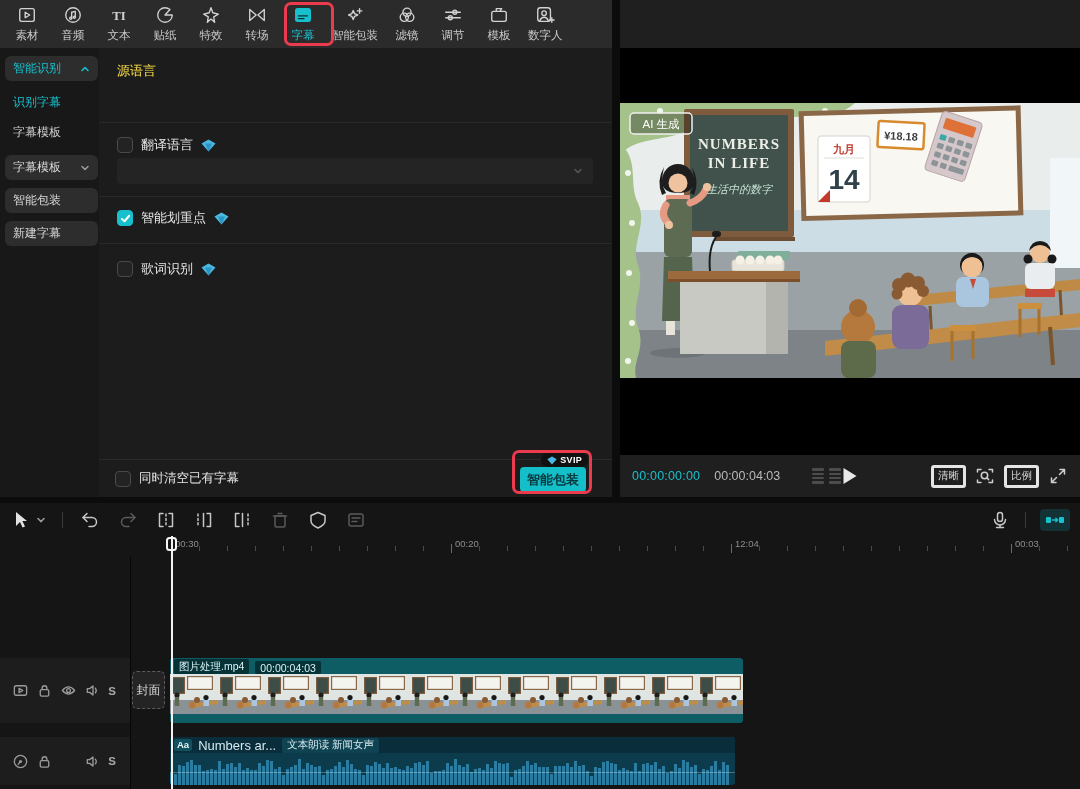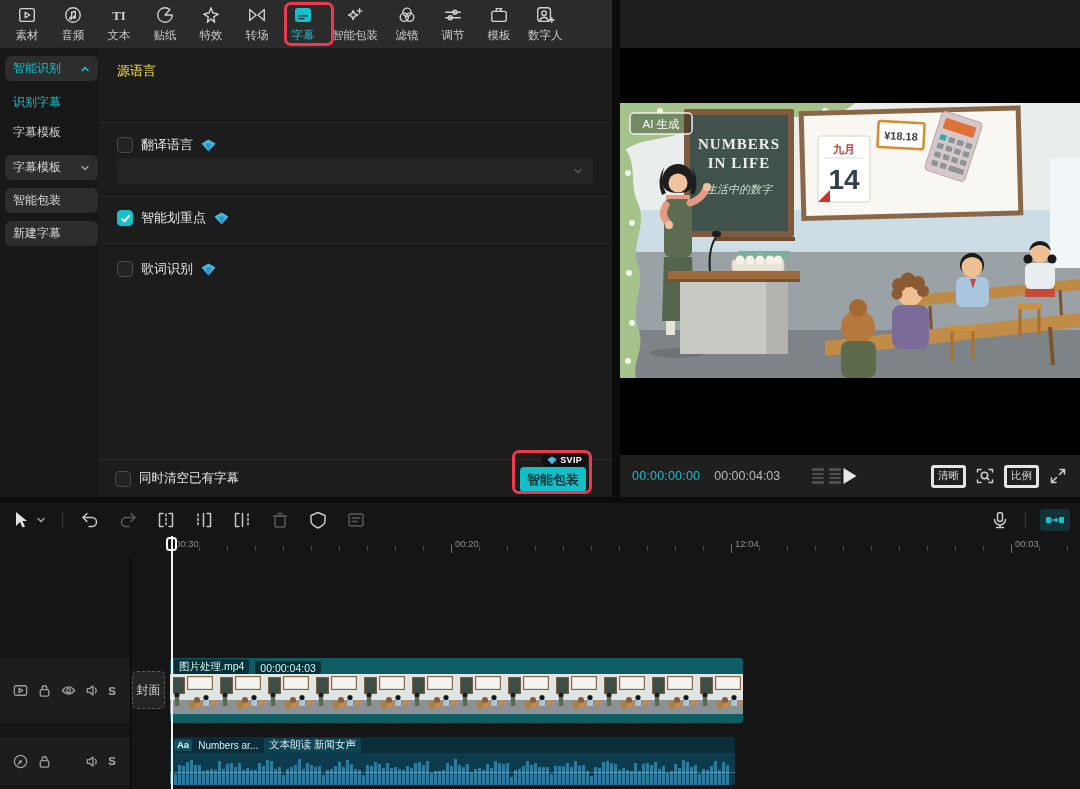--- a/index.html
+++ b/index.html
@@ -92,21 +92,21 @@
 .trk-head .s-lbl{font-size:11.5px;font-weight:bold;color:#a8a8a8;cursor:pointer}
 .cover-btn{position:absolute;left:132px;width:33px;height:38px;background:#242424;border:1px dashed #5c5c5c;border-radius:5px;color:#d8d8d8;font-size:12px;display:flex;align-items:center;justify-content:center;cursor:pointer}
 .vclip{position:absolute;left:170px;width:573px;height:65px;background:#0e5c64;border-radius:3px;overflow:hidden;cursor:pointer}
 .vclip-head{height:16px;display:flex;align-items:flex-end;gap:6px;padding:0 4px}
 .clip-badge{background:rgba(4,42,47,.85);border-radius:2px;color:#d9f3f5;font-size:10.5px;padding:0.5px 5px;white-space:nowrap}
 .thumbs{height:40px;display:flex;overflow:hidden}
 .thumb{flex:0 0 47.75px;height:40px}
 .aclip{position:absolute;left:170px;width:565px;height:48px;background:#0c3b4b;border-radius:3px;overflow:hidden;cursor:pointer}
 .aclip-head{height:16px;background:#092d3a;display:flex;align-items:center;gap:6px;padding:0 4px}
 .aa-badge{background:#11505e;border-radius:2px;color:#e6f6f8;font-size:9.5px;font-weight:bold;padding:0 3px;line-height:12px}
-.aclip-name{color:#d5e9ef;font-size:10px;white-space:nowrap}
+.aclip-name{color:#d5e9ef;font-size:13px;white-space:nowrap}
 .tts-badge{background:#0f4352;border-radius:2px;color:#d5e9ef;font-size:10.5px;padding:0.5px 5px;white-space:nowrap}
 .wave{position:relative;height:32px;display:flex;align-items:flex-end;overflow:hidden}
 .wave i{display:block;width:3px;margin-right:1px;background:#2a7da0;flex:0 0 auto}
 .waveline{position:absolute;left:0;right:0;bottom:12px;height:1px;background:rgba(255,255,255,.28)}
 .playhead-line{position:absolute;left:171px;top:33px;bottom:0;width:1.5px;background:#f2f2f2;z-index:5;cursor:ew-resize}
 .playhead-cap{position:absolute;left:166px;top:34px;width:11px;height:14px;border:2.5px solid #f5f5f5;border-radius:3.5px;background:transparent;z-index:6;cursor:ew-resize}
 </style>
 </head>
 <body>
 

